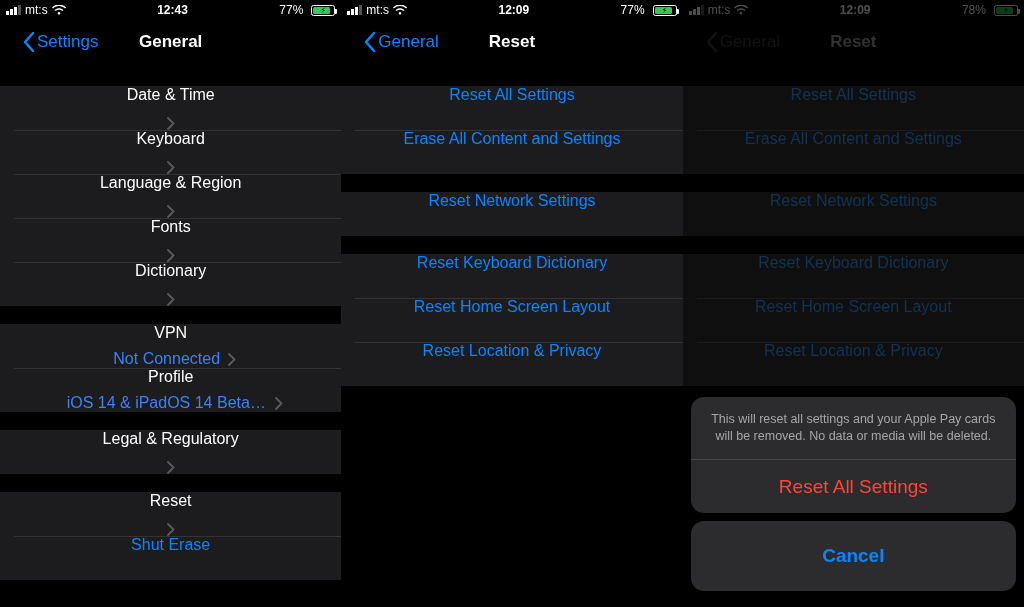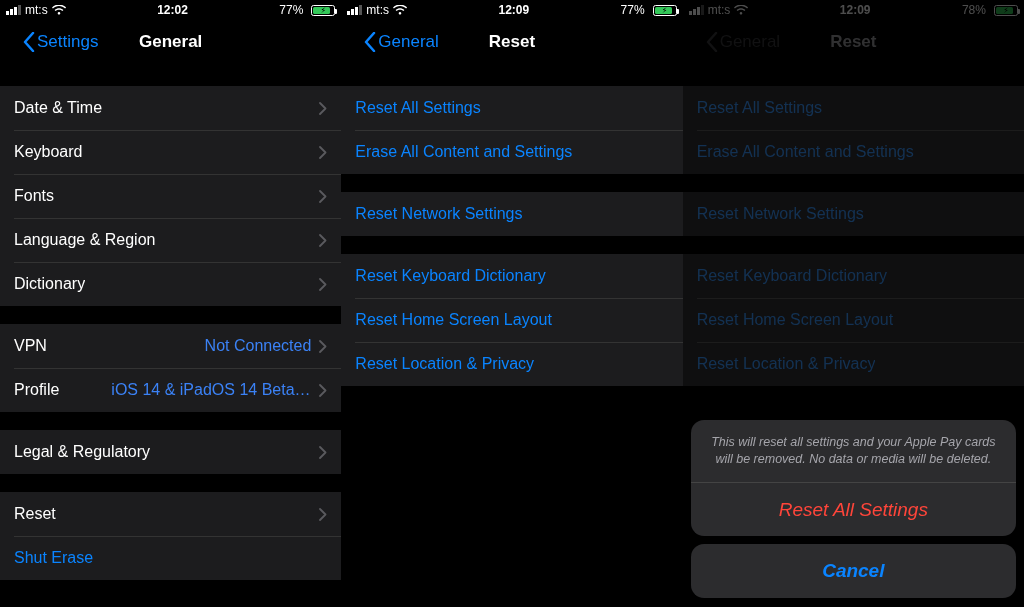--- a/index.html
+++ b/index.html
@@ -94,20 +94,21 @@
   }
   .group.first { margin-top: 22px; }
   .row {
     display: flex;
     align-items: center;
     justify-content: space-between;
     height: 44px;
     padding: 0 14px 0 14px;
     position: relative;
     cursor: pointer;
+    flex-direction: column;
   }
   .row + .row::before {
     content:"";
     position:absolute; top:0; left:14px; right:0;
     height:0.5px; background:#333;
   }
   .row-label {
     color: #fff; font-size: 16px;
     white-space: nowrap; overflow: hidden; text-overflow: ellipsis;
   }
@@ -129,23 +130,22 @@
   
   .dim-overlay {
     position:absolute; inset:0; background: rgba(0,0,0,0.45);
     pointer-events:none;
     z-index: 5;
   }
   .panel3 .status-bar, .panel3 .nav-bar { opacity: 0.55; }
 
   
   .action-sheet {
-    position:absolute; left:8px; right:8px; bottom:9px;
+    position:absolute; left:8px; right:8px; bottom:16px;
     z-index: 10;
-    font-style: italic;
   }
   .sheet-group {
     background: #2c2c2e;
     border-radius: 13px;
     overflow: hidden;
   }
   .sheet-msg {
     padding: 14px 18px;
     color: #a5a5ab; font-size: 12.5px; text-align: center;
     line-height: 1.35;
@@ -154,21 +154,21 @@
     height: 54px; display:flex; align-items:center; justify-content:center;
     font-size: 19px;
     border-top: 0.5px solid #444;
     cursor: pointer;
   }
   .sheet-btn.destructive { color: #ff453a; }
   .sheet-cancel {
     margin-top: 8px;
     background: #2c2c2e;
     border-radius: 13px;
-    height: 54px; display:flex; align-items:center; justify-content:center;
+    height: 70px; display:flex; align-items:center; justify-content:center;
     font-size: 19px; font-weight: 600;
     color: #0a84ff;
     cursor: pointer;
   }
 </style>
 </head>
 <body>
 
 <div class="panel">
   <div class="status-bar">
@@ -179,21 +179,21 @@
           <span></span>
           <span></span>
         </span>
       <span class="carrier">mt:s</span>
       <span class="wifi-icon">
         <svg width="14" height="10" viewBox="0 0 14 10">
             <path d="M7 9.5c.7 0 1.3-.6 1.3-1.3S7.7 6.9 7 6.9s-1.3.6-1.3 1.3S6.3 9.5 7 9.5zM3.6 6.1C4.5 5.2 5.7 4.7 7 4.7s2.5.5 3.4 1.4l1-1C10 3.8 8.6 3.2 7 3.2S4 3.8 2.6 5.1l1 1zM.9 3.4C2.5 1.8 4.6.9 7 .9s4.5.9 6.1 2.5l1-1C12.1.5 9.7-.5 7-.5S1.9.5 0 2.4l.9 1z" fill="#fff"></path>
           </svg>
       </span>
     </div>
-    <span class="clock">12:02</span>
+    <span class="clock">12:43</span>
     <div class="status-right">
       <span class="battery-pct">77%</span>
       <span class="battery-icon">
         <span class="battery-fill" style="width:77%"></span>
         <span class="bolt">⚡︎</span>
       </span>
     </div>
   </div>
   <div class="nav-bar">
     <div class="nav-back">
@@ -216,29 +216,29 @@
       </div>
       <div class="row">
         <span class="row-label">Keyboard</span>
         <span class="disclosure">
             <svg viewBox="0 0 8 13">
               <path d="M1 1l5.5 5.5L1 12" stroke="#5a5a5e" stroke-width="1.8" fill="none" stroke-linecap="round" stroke-linejoin="round"></path>
             </svg>
           </span>
       </div>
       <div class="row">
+        <span class="row-label">Language &amp; Region</span>
+        <span class="disclosure">
+            <svg viewBox="0 0 8 13">
+              <path d="M1 1l5.5 5.5L1 12" stroke="#5a5a5e" stroke-width="1.8" fill="none" stroke-linecap="round" stroke-linejoin="round"></path>
+            </svg>
+          </span>
+      </div>
+      <div class="row">
         <span class="row-label">Fonts</span>
-        <span class="disclosure">
-            <svg viewBox="0 0 8 13">
-              <path d="M1 1l5.5 5.5L1 12" stroke="#5a5a5e" stroke-width="1.8" fill="none" stroke-linecap="round" stroke-linejoin="round"></path>
-            </svg>
-          </span>
-      </div>
-      <div class="row">
-        <span class="row-label">Language &amp; Region</span>
         <span class="disclosure">
             <svg viewBox="0 0 8 13">
               <path d="M1 1l5.5 5.5L1 12" stroke="#5a5a5e" stroke-width="1.8" fill="none" stroke-linecap="round" stroke-linejoin="round"></path>
             </svg>
           </span>
       </div>
       <div class="row">
         <span class="row-label">Dictionary</span>
         <span class="disclosure">
             <svg viewBox="0 0 8 13">

